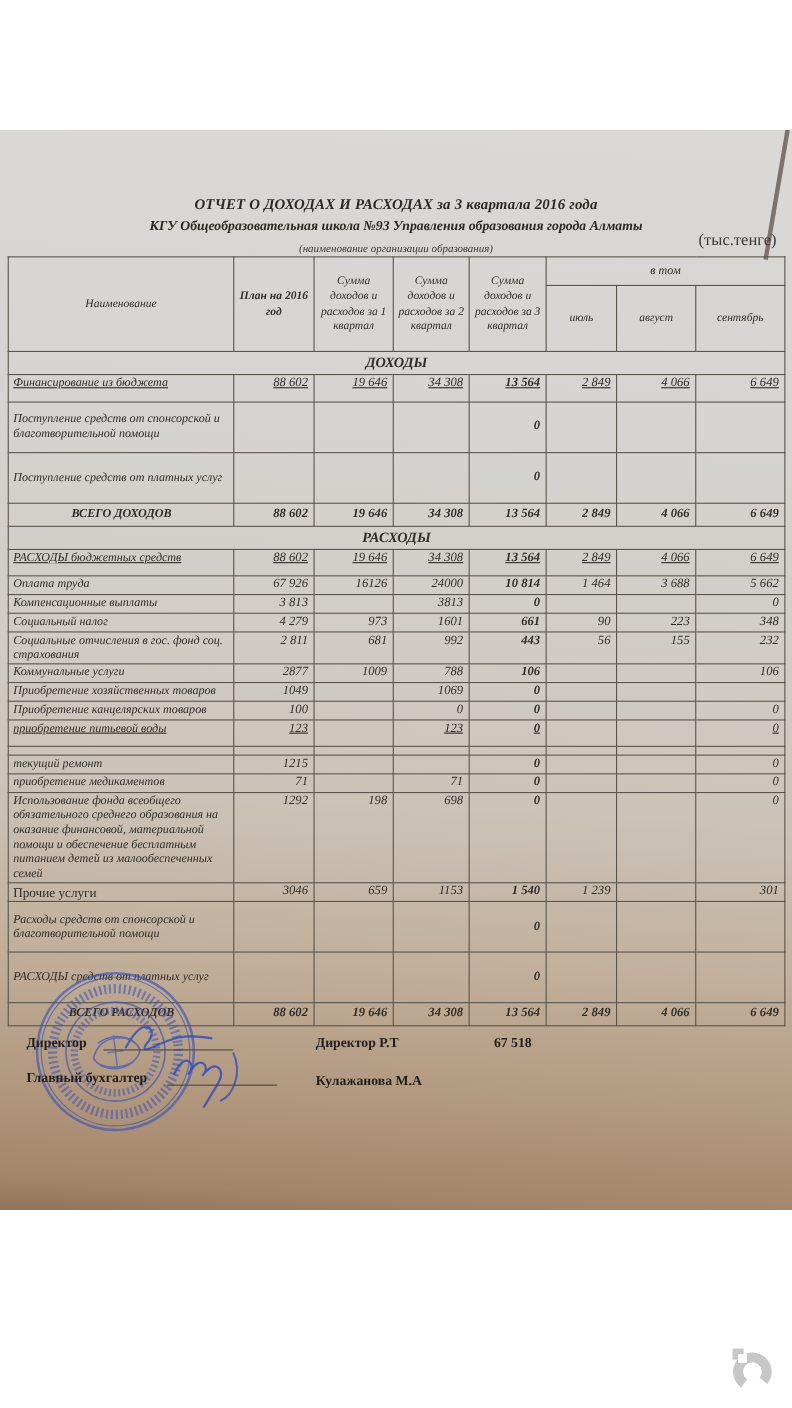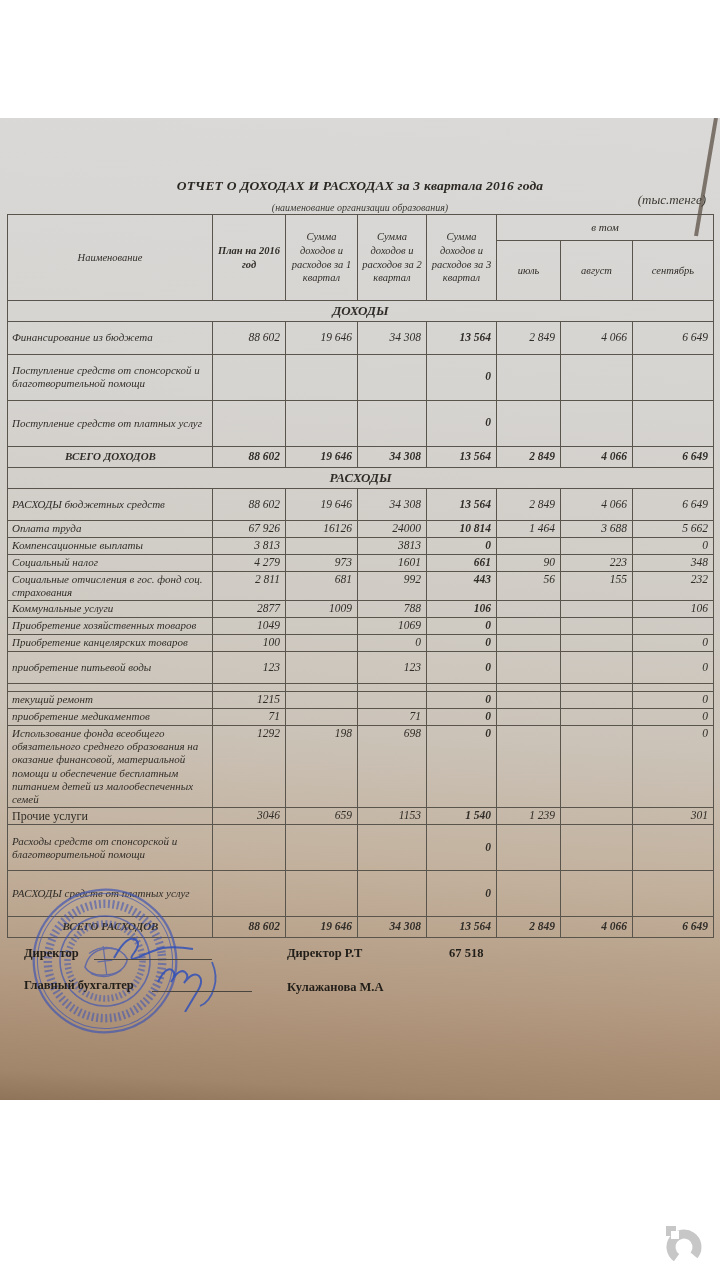--- a/index.html
+++ b/index.html
@@ -17,21 +17,21 @@
     overflow:hidden; color:#2e2b26;
   }
   .edge-sliver { position:absolute; top:0; right:0; width:30px; height:120px; pointer-events:none; }
 
   
   .titles { padding-top:60px; text-align:center; }
   .doc-title  { font-size:13.5px; font-weight:bold; font-style:italic; letter-spacing:.2px; color:#2b2823; }
   .doc-subtitle { font-size:12.5px; font-weight:bold; font-style:italic; margin-top:4px; color:#2b2823; }
   .caption-row { position:relative; margin-top:3px; height:14px; }
   .caption { font-style:italic; font-size:10px; color:#3c3933; }
-  .unit-note { position:absolute; right:14px; top:-5px; font-style:italic; font-size:13px; color:#3c3933; }
+  .unit-note { position:absolute; right:14px; top:-5px; font-size:15px; color:#3c3933; }
 
   
   table.report {
     border-collapse:collapse; table-layout:fixed;
     margin:3px 0 0 7px; width:706px;
     font-style:italic; color:#302d28;
   }
   .report th, .report td {
     border:1px solid #5a554c; padding:1px 3px; vertical-align:top;
     font-size:11px; line-height:1.2; overflow:hidden;
@@ -45,21 +45,21 @@
   .report thead tr.months-row th { height:60px; }
   td.name { text-align:left; padding-left:4px; }
   td.num  { text-align:right; padding-right:5px; font-size:11.5px; white-space:nowrap; }
   td.q3   { font-weight:bold; }
   tr.total td { font-weight:bold; padding-top:3px; padding-bottom:3px; }
   tr.total td.name { text-align:center; }
   tr.section td {
     text-align:center; font-weight:bold; font-style:italic;
     font-size:13px; height:21px; padding:2px;
   }
-  tr.tall td { padding-top:9px; padding-bottom:9px; }
+  tr.tall td { padding-top:1px; padding-bottom:9px;text-decoration:underline; }
   tr.vmid td { height:46px; vertical-align:middle; }
   tr.empty td { height:8px; padding:0; }
   tr.upright td.name { font-style:normal; font-size:12px; }
 
   
   .footer { position:relative; height:96px; margin-top:4px; font-weight:bold; font-size:12.5px; color:#211e19; }
   .f-item { position:absolute; white-space:nowrap; }
   .lbl-director   { left:24px; top:4px; }
   .line-director  { left:94px; top:4px;  width:118px; height:14px; border-bottom:1.2px solid #4a453d; }
   .name-director  { left:287px; top:4px; }
@@ -85,20 +85,21 @@
 <body>
 
 <div class="photo">
 
   <svg class="edge-sliver" width="30" height="120" viewBox="0 0 30 120">
     <line x1="26" y1="0" x2="6" y2="118" stroke="#5d5247" stroke-width="4" opacity="0.75"></line>
   </svg>
 
   <div class="titles">
     <div class="doc-title">ОТЧЕТ О ДОХОДАХ И РАСХОДАХ за 3 квартала  2016 года</div>
+    <div class="doc-subtitle">КГУ Общеобразовательная школа №93 Управления образования города Алматы</div>
     <div class="caption-row">
       <span class="caption">(наименование организации образования)</span>
       <span class="unit-note">(тыс.тенге)</span>
     </div>
   </div>
 
   <table class="report">
     <colgroup>
       <col style="width:205px">
         <col style="width:73px">

